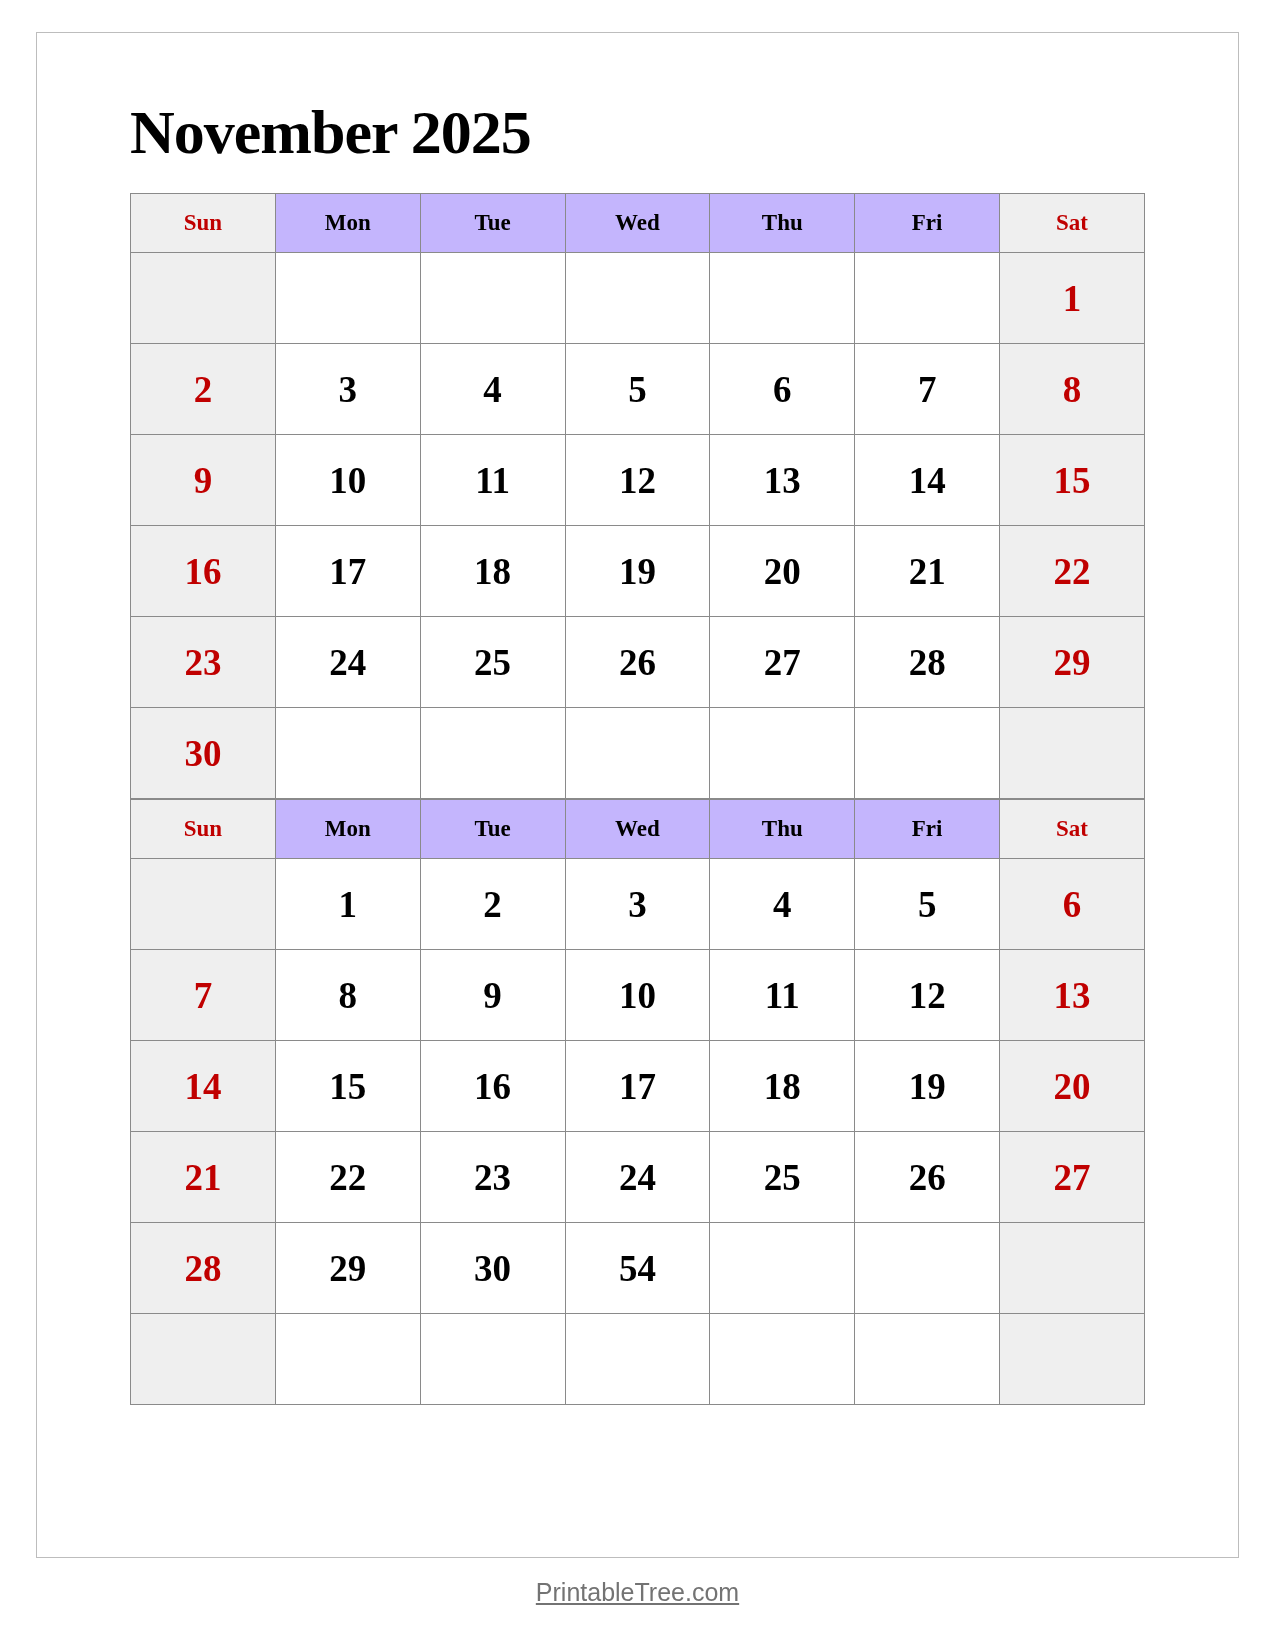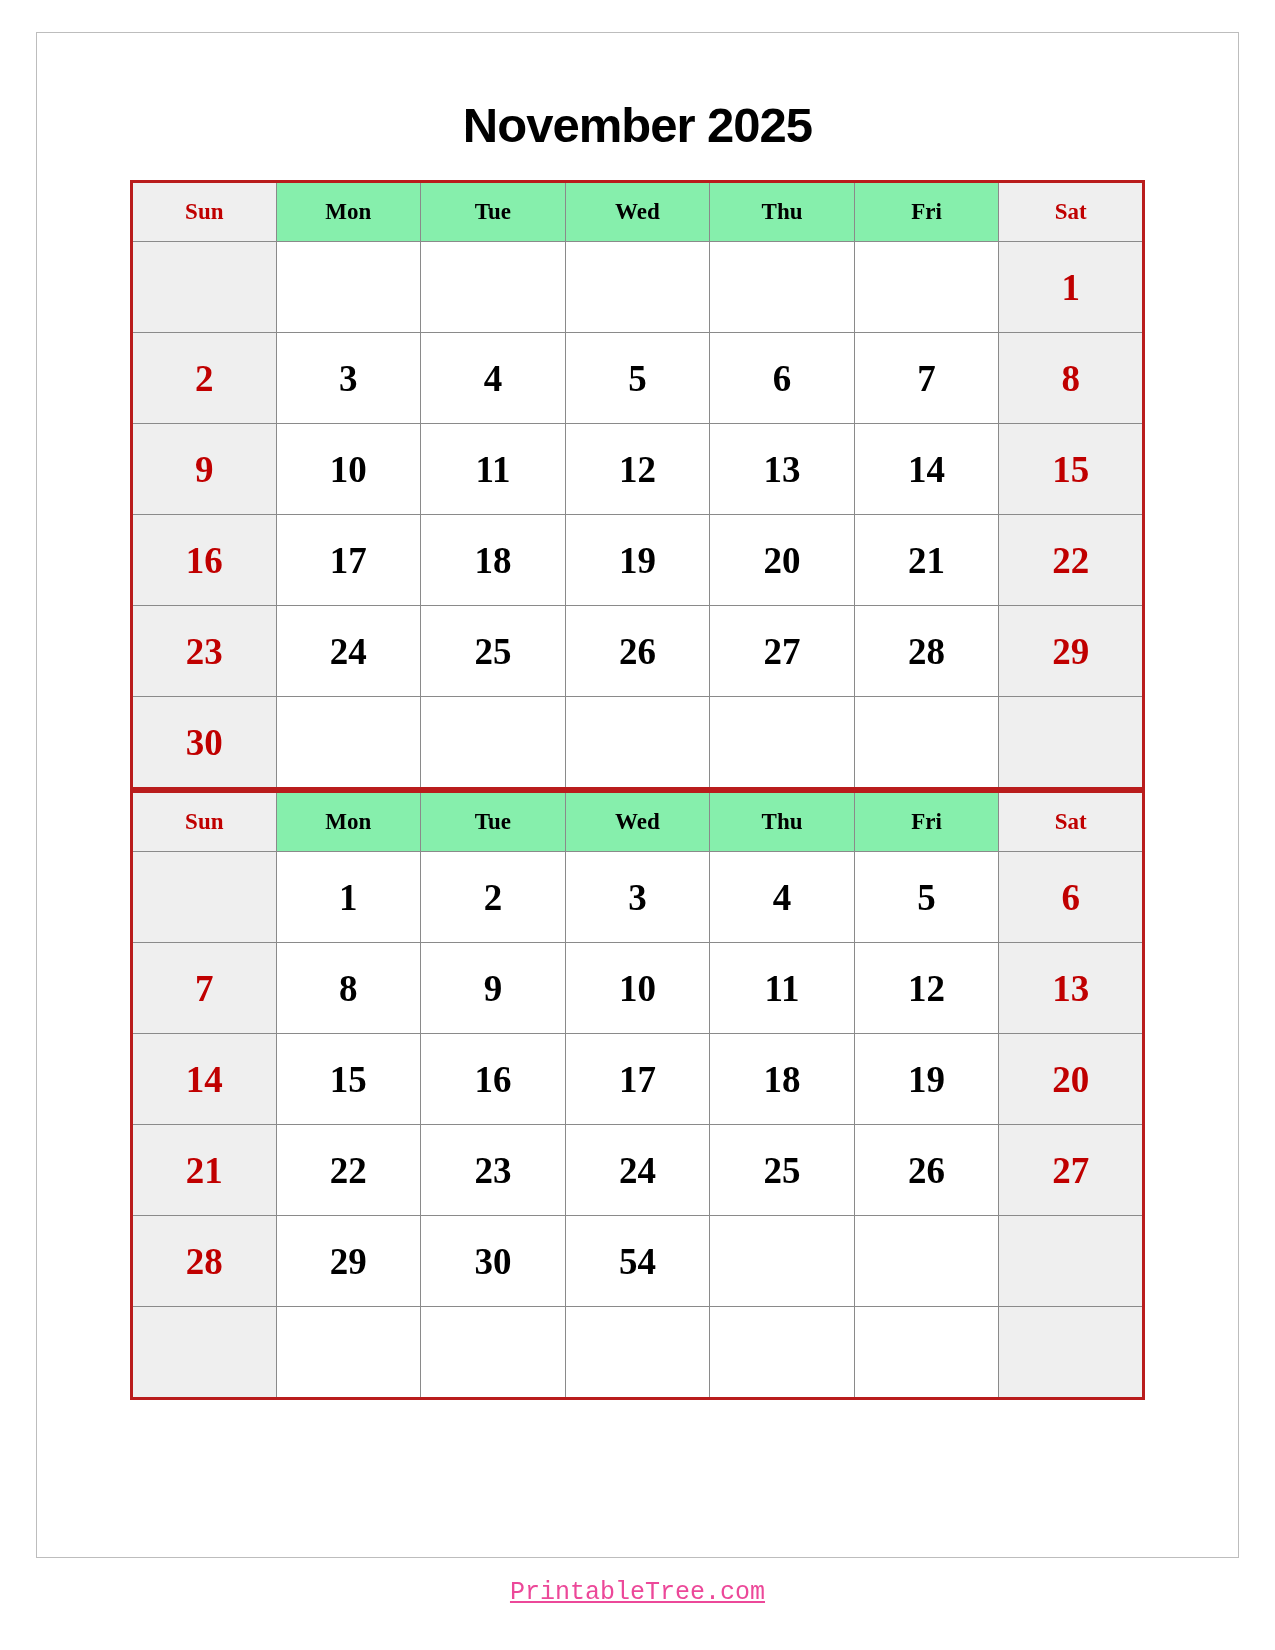--- a/index.html
+++ b/index.html
@@ -21,56 +21,56 @@
     height: 1526px;
     border: 1px solid #bdbdbd;
     box-sizing: border-box;
     background: #ffffff;
   }
   .month-block {
     width: 1015px;
     margin: 0 auto;
   }
   .month-title {
-    text-align: center;
-    font-family: Liberation Sans, sans-serif;
+    text-align: left;
+    font-family: Liberation Serif, serif;
     font-weight: bold;
-    font-size: 49px;
+    font-size: 62px;
     letter-spacing: -1px;
     color: #000000;
     margin: 0;
     padding: 0;
     line-height: 1;
   }
   #nov-title { padding-top: 68px; padding-bottom: 30px; }
   #dec-title { padding-top: 42px; padding-bottom: 32px; }
 
   table.cal {
     border-collapse: collapse;
     width: 1015px;
     table-layout: fixed;
-    border: 3px solid #b91c1c;
+    border: 1px solid #b91c1c;
   }
   table.cal td, table.cal th {
     border: 1px solid #8a8a8a;
     padding: 0;
     margin: 0;
   }
   th.dow {
     height: 58px;
     font-family: "Liberation Serif", serif;
     font-weight: bold;
     font-size: 23px;
     color: #000000;
     background: #efefef;
     text-align: center;
     vertical-align: middle;
   }
   th.dow.weekend { color: #c00000; }
-  th.dow.weekday { background: #86efac; }
+  th.dow.weekday { background: #c4b5fd; }
   td.day {
     height: 90px;
     text-align: center;
     vertical-align: middle;
     font-family: "Liberation Serif", serif;
     font-weight: bold;
     font-size: 37px;
     color: #000000;
     background: #ffffff;
   }
@@ -80,23 +80,23 @@
   }
 
   .footer {
     position: absolute;
     left: 0;
     right: 0;
     top: 1578px;
     text-align: center;
   }
   .footer a {
-    font-family: Liberation Mono, monospace;
+    font-family: Liberation Sans, sans-serif;
     font-size: 25px;
-    color: #ec4899;
+    color: #737373;
     text-decoration: underline;
   }
 </style>
 </head>
 <body>
 
 <div class="page-frame">
 
   <div class="month-block">
     <div class="month-title" id="nov-title">November 2025</div>

